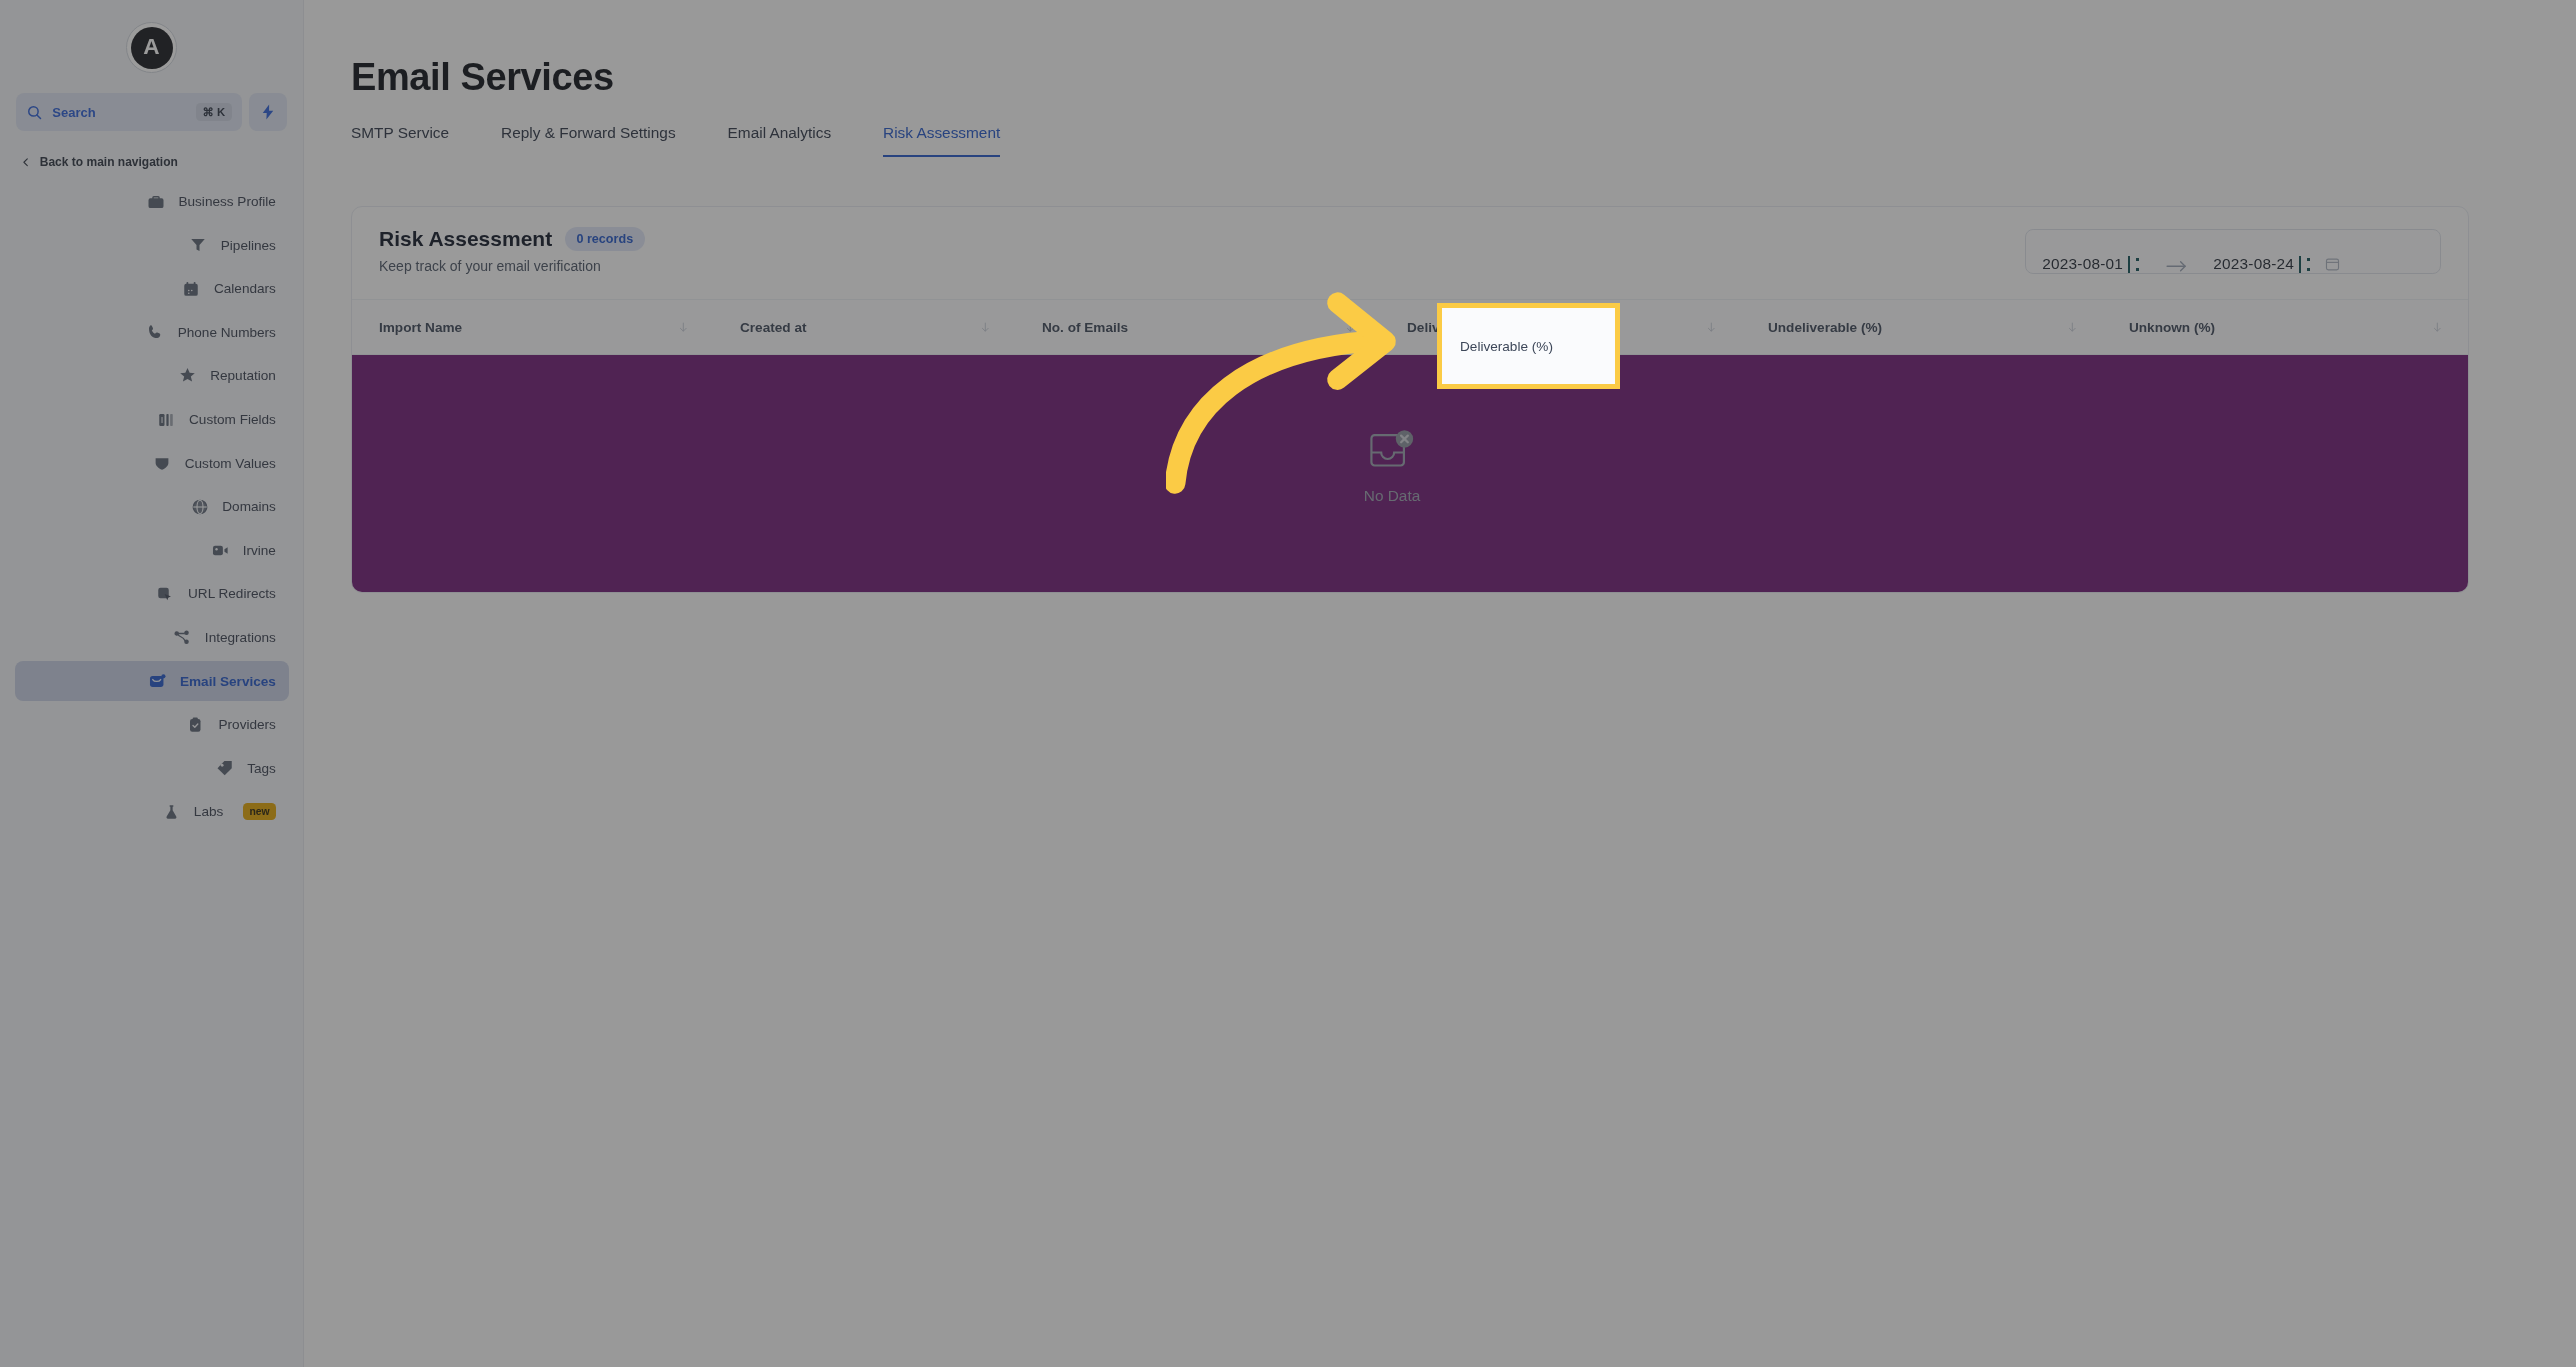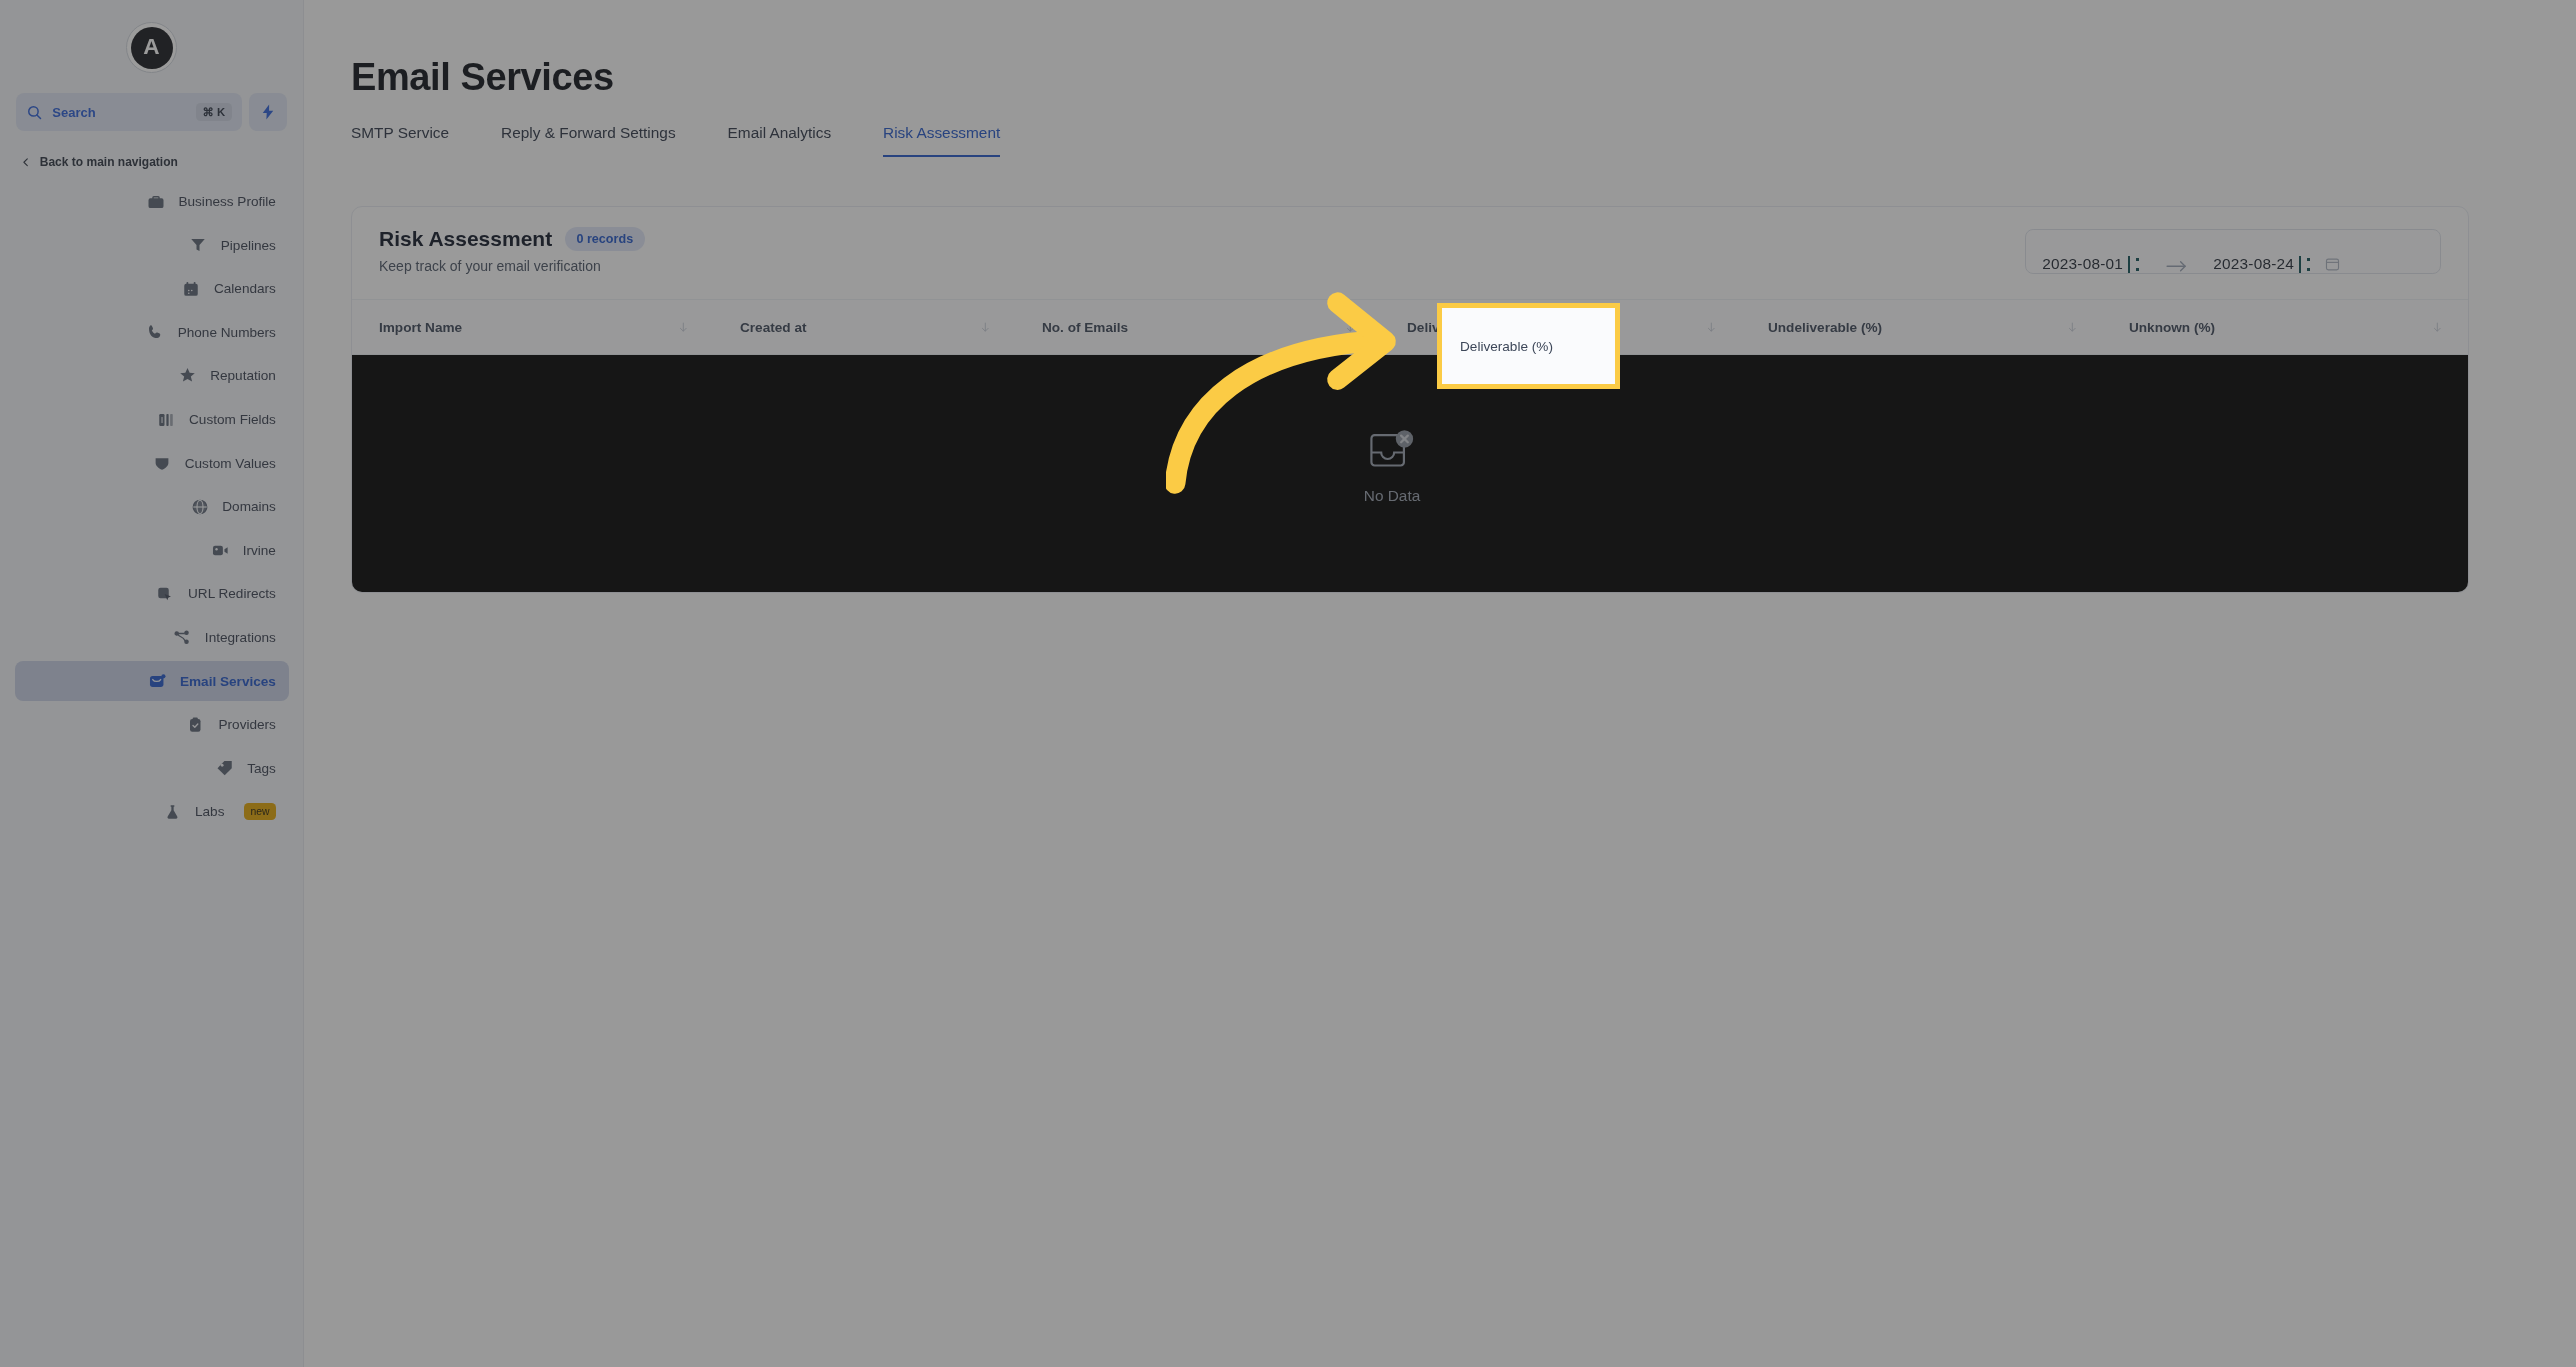--- a/index.html
+++ b/index.html
@@ -134,21 +134,21 @@
   .nav-label {
     font-size: 13.6px; color: #3b4252; white-space: nowrap;
   }
   .nav-item.active { background: #c7cfe4; }
   .nav-item.active .nav-label { color: #2357c9; font-weight: 600; }
   .badge-new {
     margin-left: 7.2px;
     background: #e2a505;
     color: #2a2105;
     font-size: 10.4px;
-    font-weight: 400;
+    font-weight: 700;
     padding: 1.8px 6.3px;
     border-radius: 4.5px;
     line-height: 1.3;
   }
 
   
   #main {
     position: absolute;
     left: 304px; top: 0;
     width: 2272px; height: 1367px;
@@ -284,21 +284,21 @@
     margin-right: 23.5px;
     color: #c3c9d4;
     display: flex;
   }
 
   .tbody {
     height: 237px;
     display: flex;
     align-items: center;
     justify-content: center;
-    background: #000000;
+    background: #701a75;
   }
   .empty {
     display: flex; flex-direction: column;
     align-items: center; gap: 9px;
     margin-left: -36px;
     margin-top: -14.5px;
   }
   .empty-label {
     font-size: 15.4px; color: #9aa2af;
   }

